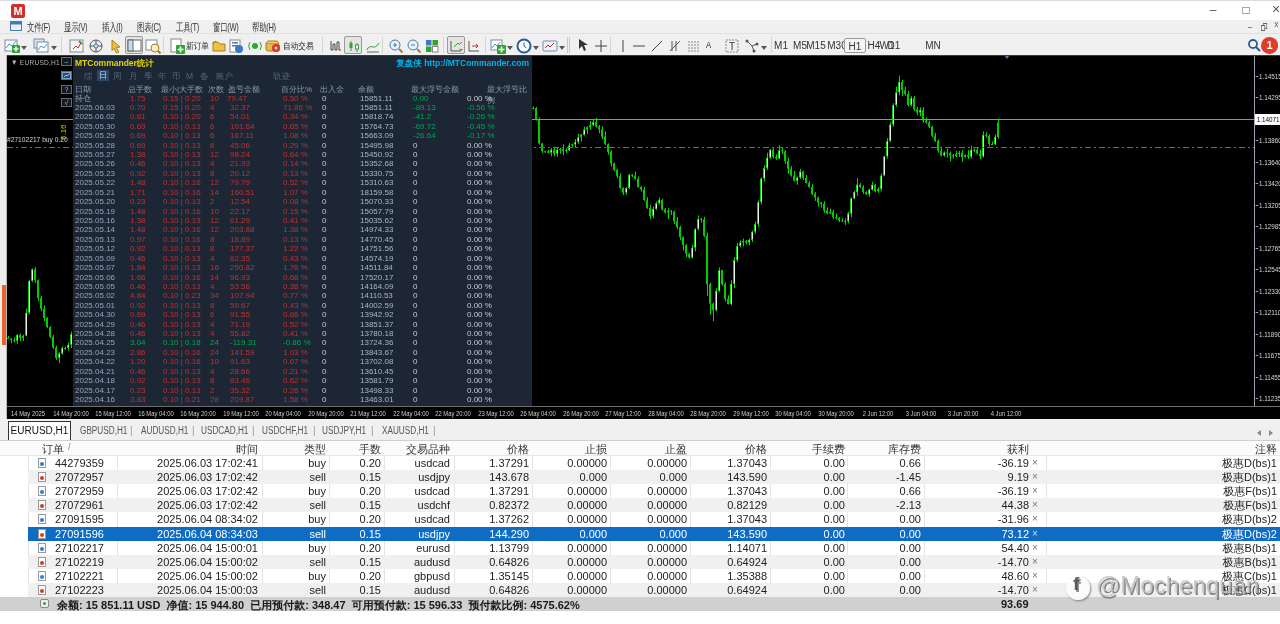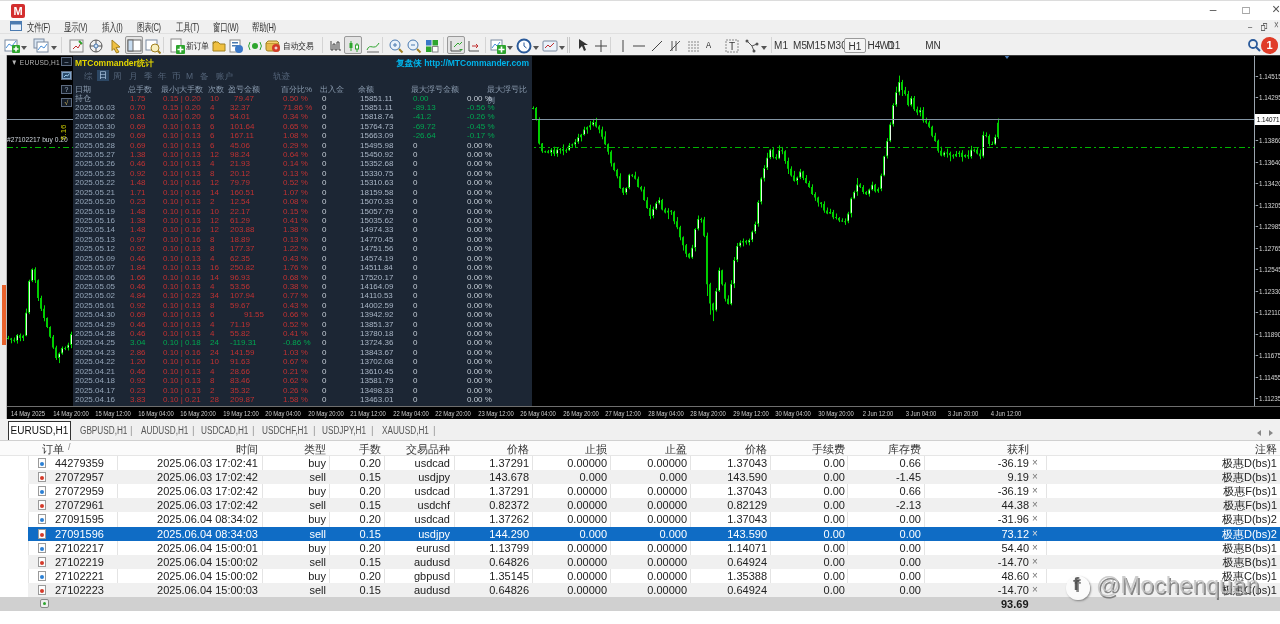--- a/index.html
+++ b/index.html
@@ -338,21 +338,21 @@
     <span class="phd" style="left:208px">百分比%</span>
     <span class="phd" style="left:247px">出入金</span>
     <span class="phd" style="left:285px">余额</span>
     <span class="phd" style="left:338px">最大浮亏金额</span>
     <span class="phd" style="left:414px">最大浮亏比例</span>
     <div class="srow" style="top:38.5px">
         <i class="pd" style="left:2px">持仓</i>
         <i class="pr" style="left:57px">1.75</i>
         <i class="pr" style="left:90px">0.15 | 0.20</i>
         <i class="pr" style="left:137px">10</i>
-        <i class="pr" style="left:161px">79.47</i>
+        <i class="pr" style="left:154px">79.47</i>
         <i class="pr" style="left:210px">0.50 %</i>
         <i class="pw" style="left:249px">0</i>
         <i class="pb" style="left:287px">15851.11</i>
         <i class="pg" style="left:340px">0.00</i>
         <i class="pw" style="left:394px">0.00 %</i>
       </div>
 <div class="srow" style="top:47.9px">
         <i class="pd" style="left:2px">2025.06.03</i>
         <i class="pr" style="left:57px">0.70</i>
         <i class="pr" style="left:90px">0.15 | 0.20</i>
@@ -614,21 +614,21 @@
         <i class="pw" style="left:249px">0</i>
         <i class="pb" style="left:287px">14002.59</i>
         <i class="pw" style="left:340px">0</i>
         <i class="pw" style="left:394px">0.00 %</i>
       </div>
 <div class="srow" style="top:255.2px">
         <i class="pd" style="left:2px">2025.04.30</i>
         <i class="pr" style="left:57px">0.69</i>
         <i class="pr" style="left:90px">0.10 | 0.13</i>
         <i class="pr" style="left:137px">6</i>
-        <i class="pr" style="left:171px">91.55</i>
+        <i class="pr" style="left:157px">91.55</i>
         <i class="pr" style="left:210px">0.66 %</i>
         <i class="pw" style="left:249px">0</i>
         <i class="pb" style="left:287px">13942.92</i>
         <i class="pw" style="left:340px">0</i>
         <i class="pw" style="left:394px">0.00 %</i>
       </div>
 <div class="srow" style="top:264.6px">
         <i class="pd" style="left:2px">2025.04.29</i>
         <i class="pr" style="left:57px">0.46</i>
         <i class="pr" style="left:90px">0.10 | 0.13</i>
@@ -1010,19 +1010,20 @@
         <span class="rc" style="right:435px">0.00</span>
         <span class="rc" style="right:359px">0.00</span>
         <span class="rc" style="right:251px">-14.70</span>
         <span class="xmk">×</span>
         <span class="cmt">极惠C(bs)1</span>
       </div>
   </div>
 </div>
 <div id="sbar">
   <div id="sico"></div>
+  <span class="st" style="left:57px">余额: 15 851.11 USD&nbsp;&nbsp;净值: 15 944.80&nbsp;&nbsp;已用预付款: 348.47&nbsp;&nbsp;可用预付款: 15 596.33&nbsp;&nbsp;预付款比例: 4575.62%</span>
   <span class="st" style="left:1001px">93.69</span>
 </div>
 <div id="bwhite"></div>
 <div id="wm">
     <div id="wmc"></div>
     <span id="wmt" style="letter-spacing:0">@Mochenquan</span>
   </div>
 
 </body></html>

